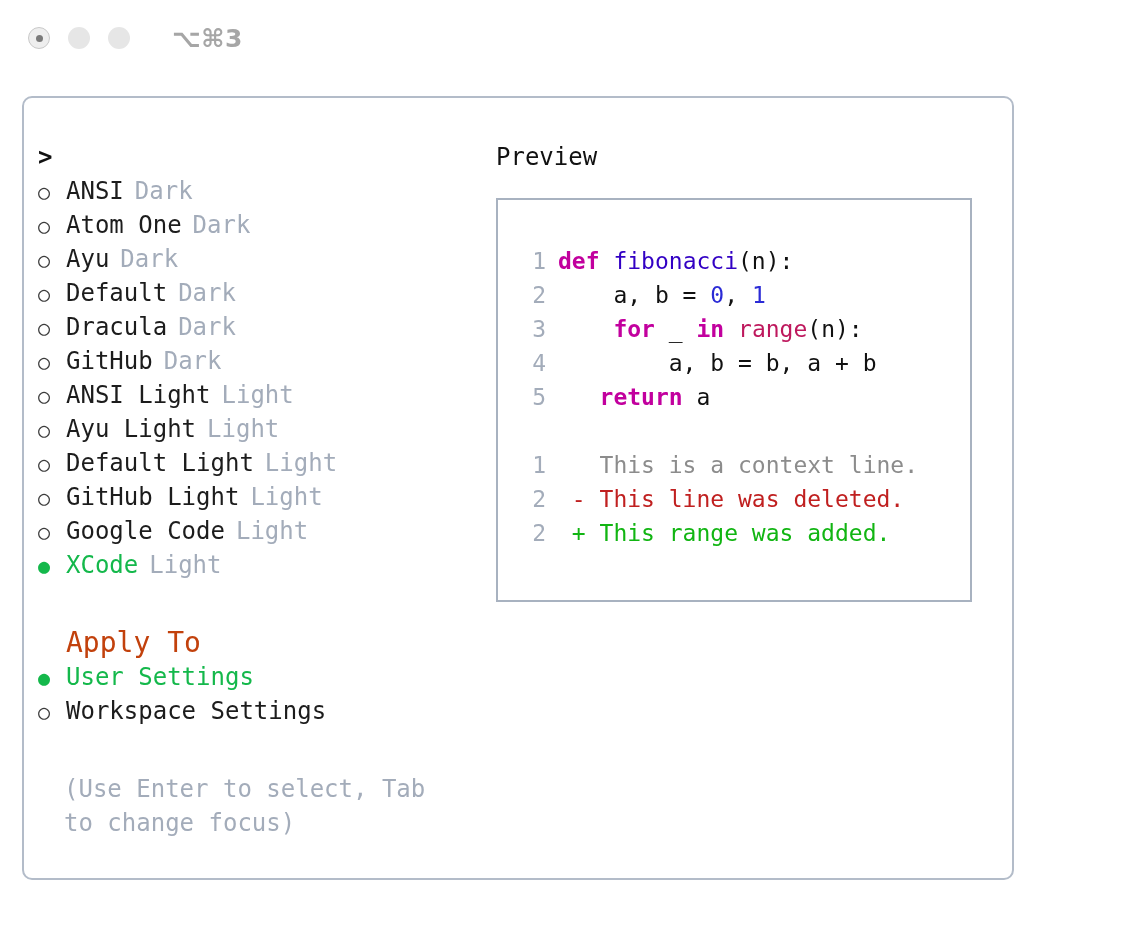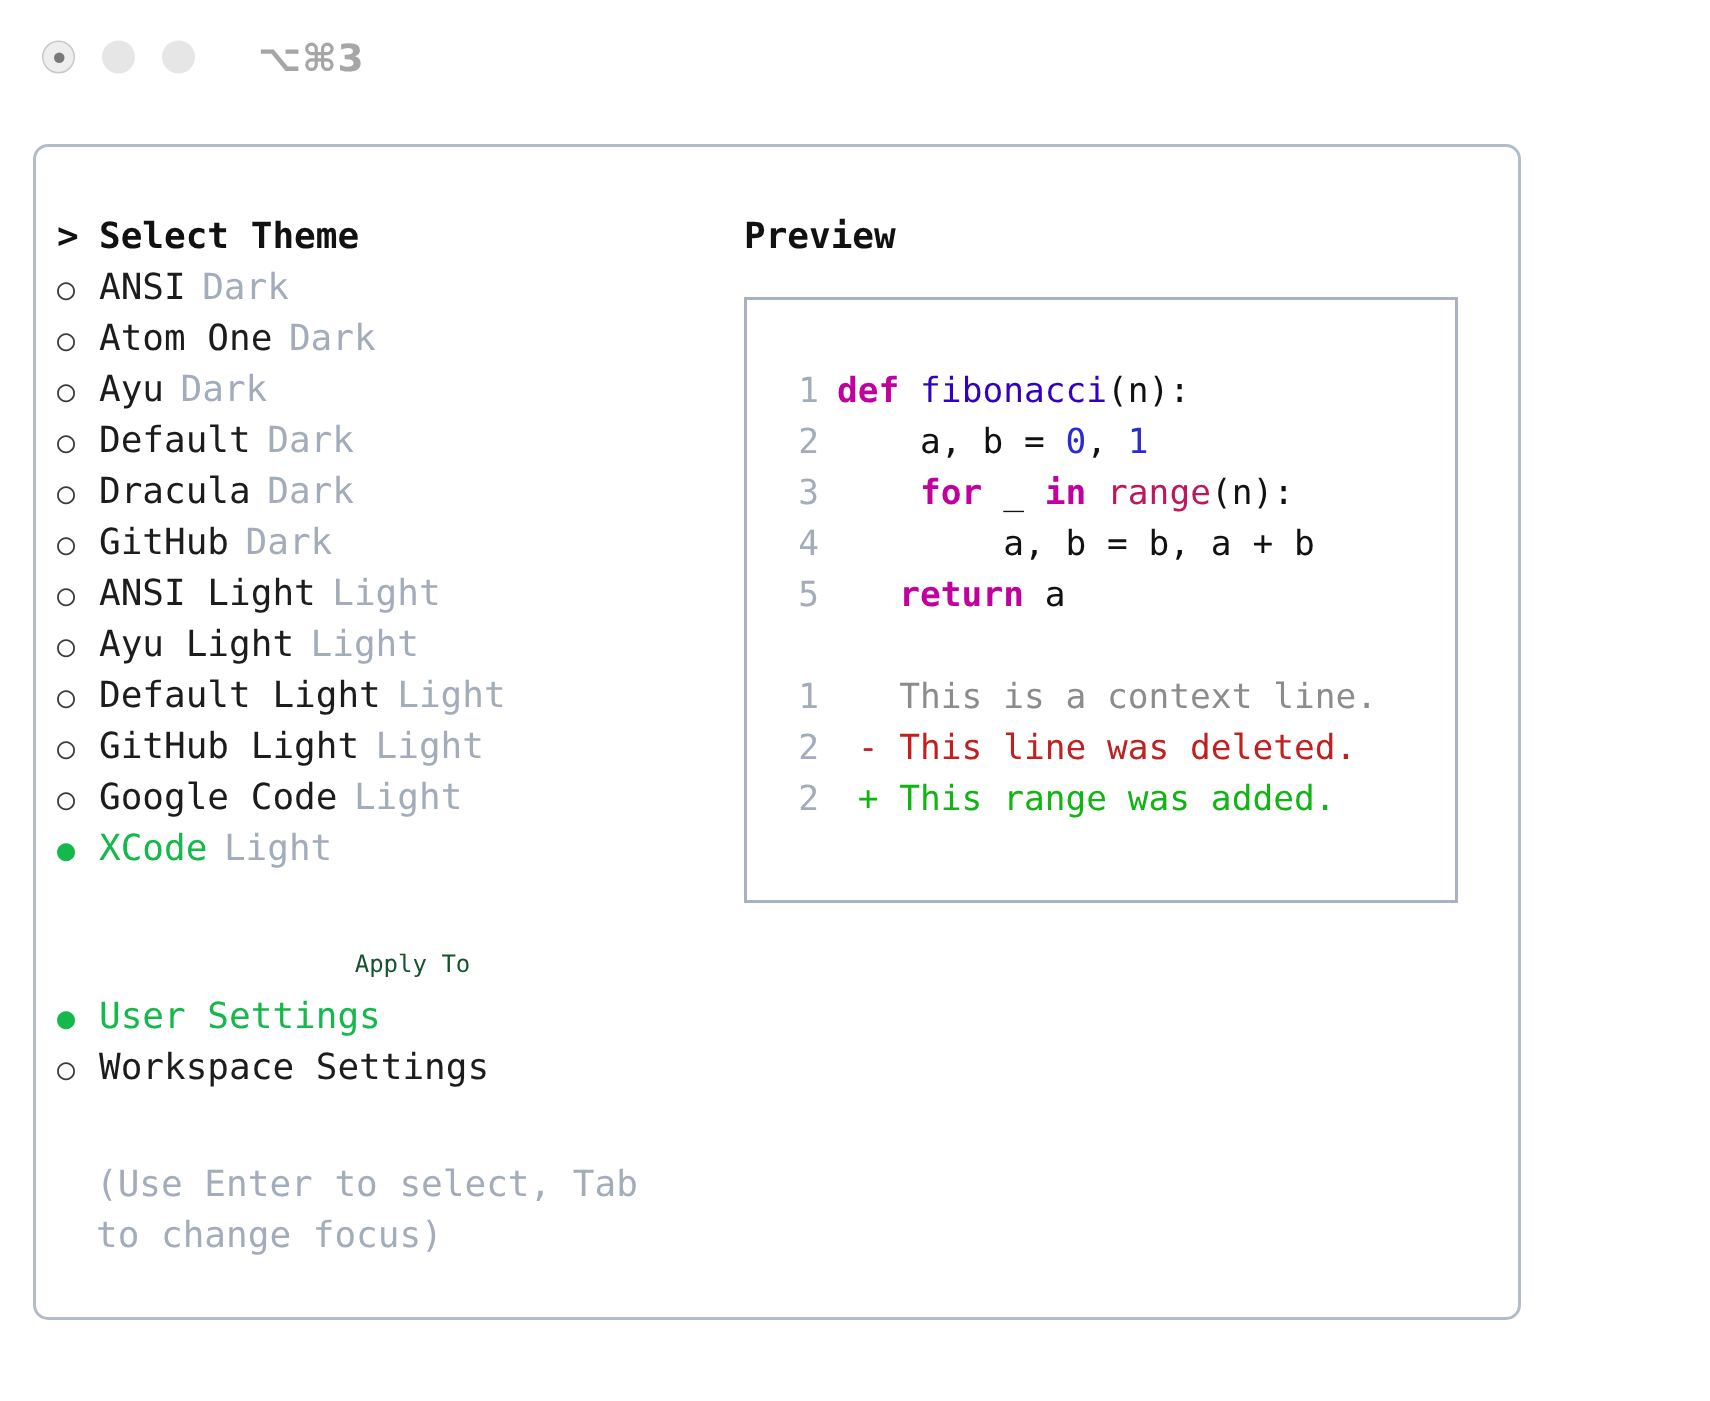--- a/index.html
+++ b/index.html
@@ -135,24 +135,23 @@
   .opt-tag {
     color: #a3acba;
     margin-left: 11px;
   }
 
   .plain-head {
     display: flex;
     align-items: baseline;
     height: 34px;
     line-height: 34px;
-    font-size: 16px;
-    color: #14532d;
+    font-size: 28px;
+    color: #c2410c;
     white-space: nowrap;
-    justify-content: center;
   }
   .plain-head .marker {
     width: 28px;
     flex: 0 0 28px;
   }
 
   #apply-section { margin-top: 44px; }
 
   #hint-text {
     margin-top: 44px;
@@ -164,21 +163,21 @@
   }
 
   
   #preview-column {
     flex: 1;
     padding-left: 12px;
     box-sizing: border-box;
   }
   #preview-heading {
     font-size: 24px;
-    font-weight: bold;
+    font-weight: normal;
     color: #111111;
     height: 34px;
     line-height: 34px;
   }
   #preview-box {
     margin-top: 24px;
     width: 476px;
     height: 404px;
     border: 2px solid #a8b2c0;
     box-sizing: border-box;
@@ -224,21 +223,20 @@
     <div id="shortcut-label">⌥⌘3</div>
   </div>
 
   <div id="main-panel">
     <div id="panel-columns">
 
       <div id="theme-column">
 
         <div class="section-head">
           <span class="marker">&gt;</span>
-          <span>Select Theme</span>
         </div>
 
         <div id="theme-list">
             <div class="opt-row">
               <span class="bullet">○</span>
               <span class="opt-label">ANSI</span>
               <span class="opt-tag">Dark</span>
             </div>
             <div class="opt-row">
               <span class="bullet">○</span>

